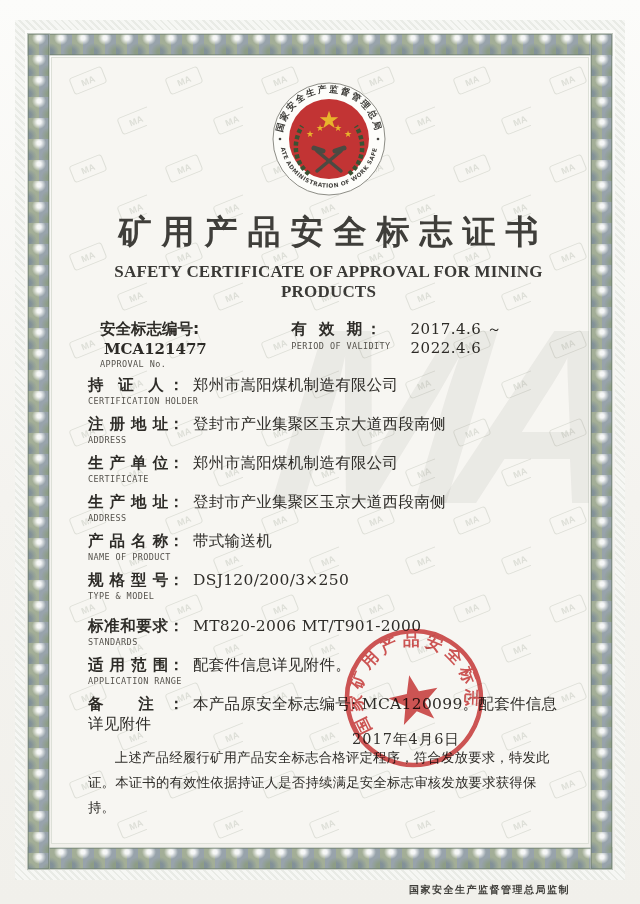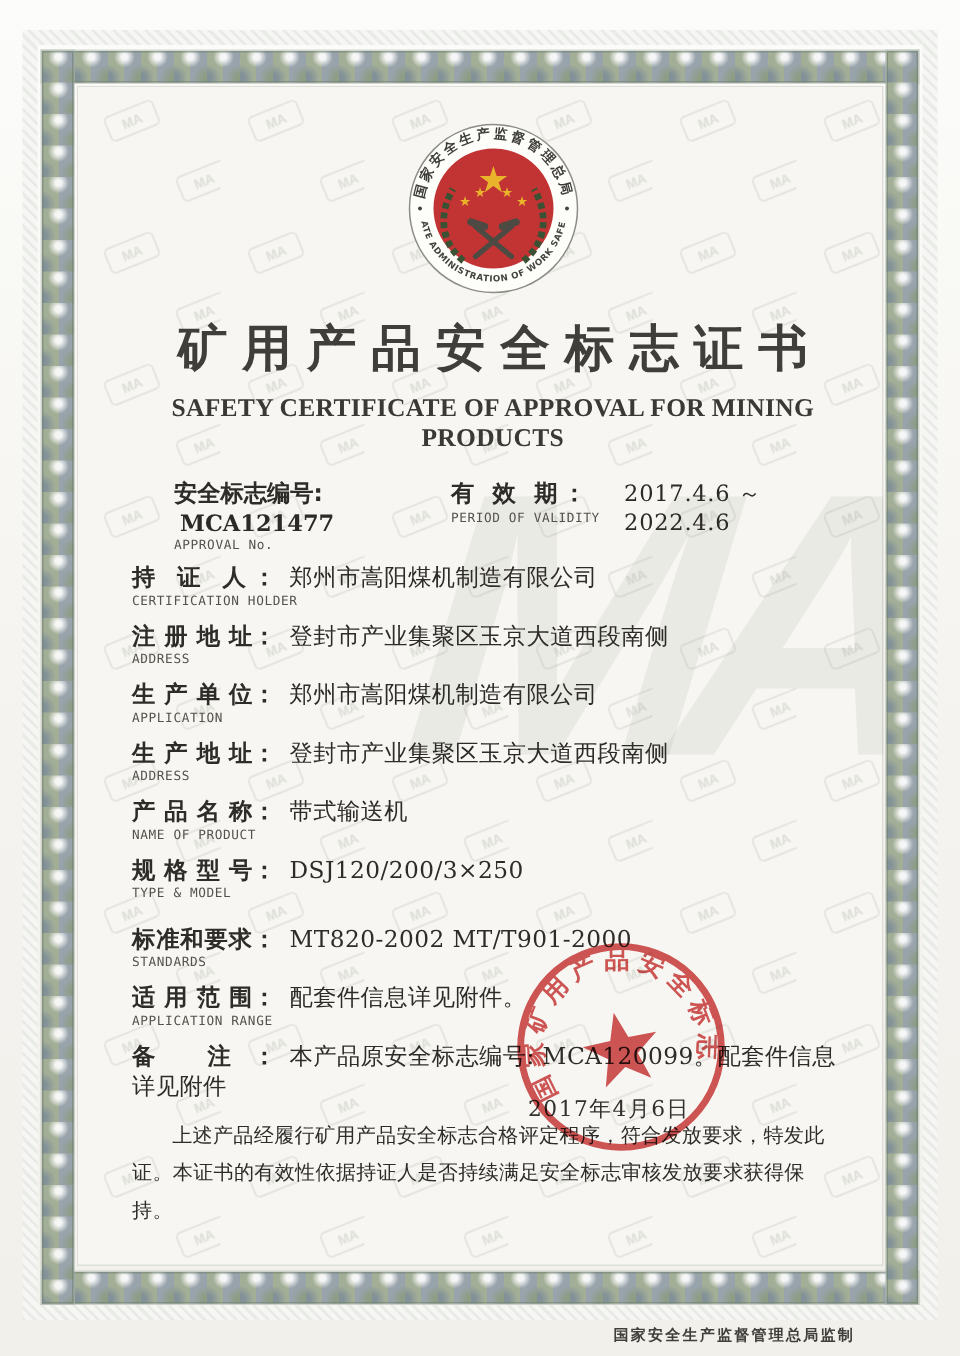--- a/index.html
+++ b/index.html
@@ -57,21 +57,21 @@
     font-family:"DejaVu Serif","Liberation Serif",serif;
     font-size:33px;font-weight:700;letter-spacing:10px;
     color:#3f3e3a;text-indent:10px;
   }
   .subtitle{
     margin:7px 0 0;text-align:center;
     font-family:"Liberation Serif","DejaVu Serif",serif;
     font-size:17px;font-weight:700;color:#3a3936;letter-spacing:.2px;
   }
   
-  .approval{display:flex;align-items:flex-start;margin:17px 0 4px 28px;}
+  .approval{display:flex;align-items:flex-start;margin:17px 0 4px 12px;}
   .cnlbl{font-size:15.5px;font-weight:600;color:#2e2c28;}
   .sub-en{font-family:"DejaVu Sans Mono","Liberation Mono",monospace;font-size:8.5px;color:#55524c;letter-spacing:.4px;margin-top:1px;}
   .ap-left{width:196px;}
   .ap-val{font-family:"DejaVu Serif",serif;font-size:15px;color:#2c2a26;margin-left:4px;}
   .ap-mid{width:112px;}
   .jlbl{display:inline-block;width:90px;text-align:justify;text-align-last:justify;}
   .ap-dates{margin-left:10px;font-family:"DejaVu Serif",serif;font-size:15px;color:#2c2a26;padding-top:1px;letter-spacing:.5px;}
   
   .rows{margin-top:6px;}
   .row{margin-bottom:7px;}
@@ -187,36 +187,36 @@
         <div class="row">
           <div class="cn"><span class="lbl">持 证 人：</span><span class="val">郑州市嵩阳煤机制造有限公司</span></div>
           <div class="en">CERTIFICATION HOLDER</div>
         </div>
         <div class="row">
           <div class="cn"><span class="lbl">注 册 地 址：</span><span class="val">登封市产业集聚区玉京大道西段南侧</span></div>
           <div class="en">ADDRESS</div>
         </div>
         <div class="row">
           <div class="cn"><span class="lbl">生 产 单 位：</span><span class="val">郑州市嵩阳煤机制造有限公司</span></div>
-          <div class="en">APPLICATION</div>
+          <div class="en">CERTIFICATE</div>
         </div>
         <div class="row">
           <div class="cn"><span class="lbl">生 产 地 址：</span><span class="val">登封市产业集聚区玉京大道西段南侧</span></div>
           <div class="en">ADDRESS</div>
         </div>
         <div class="row">
           <div class="cn"><span class="lbl">产 品 名 称：</span><span class="val">带式输送机</span></div>
           <div class="en">NAME OF PRODUCT</div>
         </div>
         <div class="row">
           <div class="cn"><span class="lbl">规 格 型 号：</span><span class="val">DSJ120/200/3×250</span></div>
           <div class="en">TYPE &amp; MODEL</div>
         </div>
         <div class="row gap">
-          <div class="cn"><span class="lbl">标准和要求：</span><span class="val">MT820-2002 MT/T901-2000</span></div>
+          <div class="cn"><span class="lbl">标准和要求：</span><span class="val">MT820-2006 MT/T901-2000</span></div>
           <div class="en">STANDARDS</div>
         </div>
         <div class="row">
           <div class="cn"><span class="lbl">适 用 范 围：</span><span class="val">配套件信息详见附件。</span></div>
           <div class="en">APPLICATION RANGE</div>
         </div>
         <div class="row">
           <div class="cn"><span class="lbl">备 注：</span><span class="val">本产品原安全标志编号: MCA120099。配套件信息详见附件</span></div>
         </div>
       </div>

